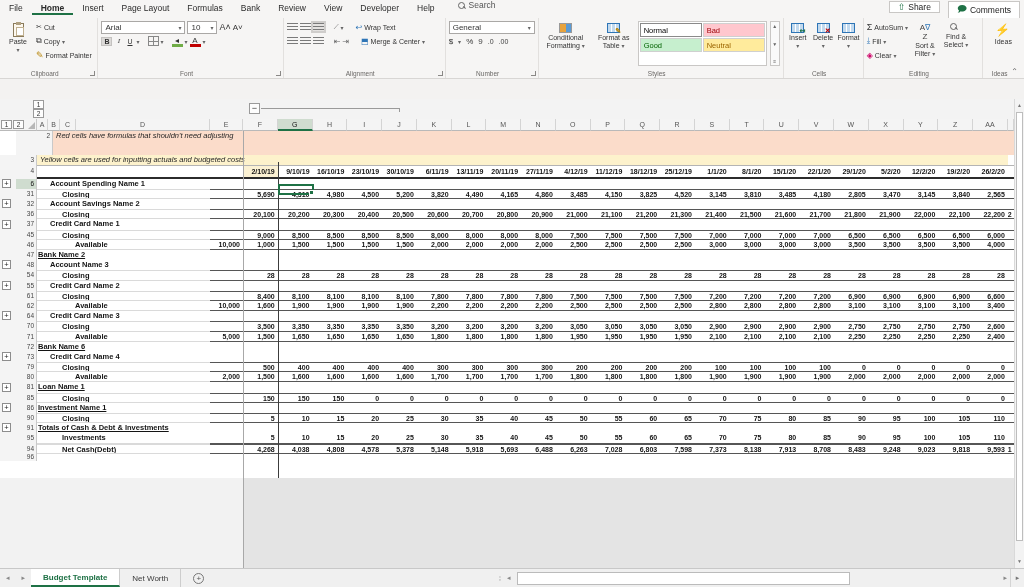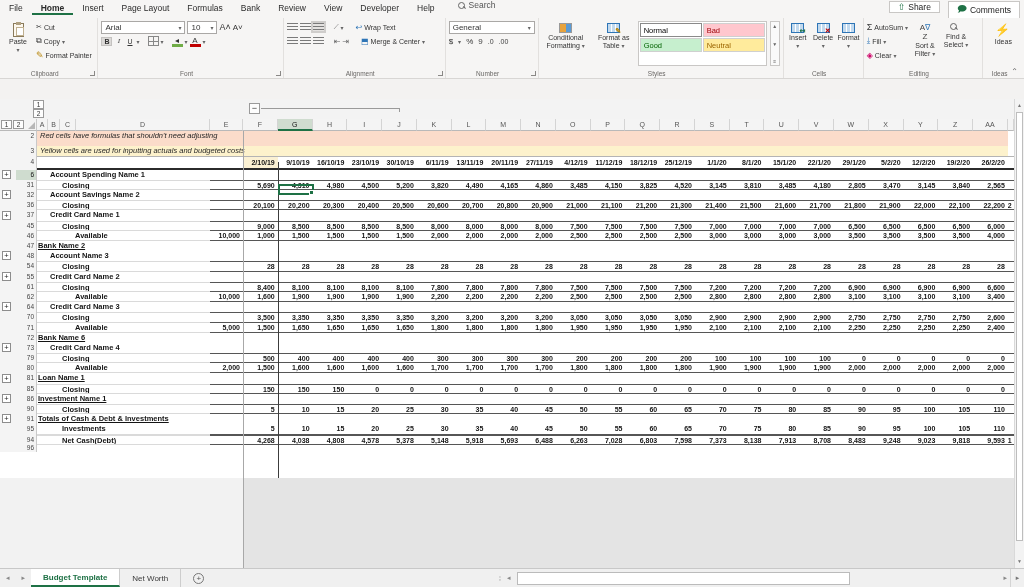--- a/index.html
+++ b/index.html
@@ -388,21 +388,21 @@
         <div class="ch" style="width: 34.773px;">U</div>
         <div class="ch" style="width: 34.773px;">V</div>
         <div class="ch" style="width: 34.773px;">W</div>
         <div class="ch" style="width: 34.773px;">X</div>
         <div class="ch" style="width: 34.773px;">Y</div>
         <div class="ch" style="width: 34.773px;">Z</div>
         <div class="ch" style="width: 34.773px;">AA</div>
         <div class="ch" style="width: 6px;"></div>
       </div>
     <div id="rows">
-        <div class="r" style="height: 15px; line-height: 9.2px;">
+        <div class="r" style="height: 24px; line-height: 9.2px; padding-left: 16px;">
           <div class="c og" style="width: 16px;"></div>
           <div class="c num" style="width: 21px;">2</div>
           <div class="c note" style="width: 971px; background: rgb(251, 220, 202);">Red cells have formulas that shouldn't need adjusting</div>
         </div>
         <div class="r" style="height: 10.2px; line-height: 9.2px;">
           <div class="c og" style="width: 16px;"></div>
           <div class="c num" style="width: 21px;">3</div>
           <div class="c note" style="width: 971px; background: rgb(253, 242, 204);">Yellow cells are used for inputting actuals and budgeted costs</div>
         </div>
         <div class="r" style="height: 13.5px; line-height: 12.5px;">

